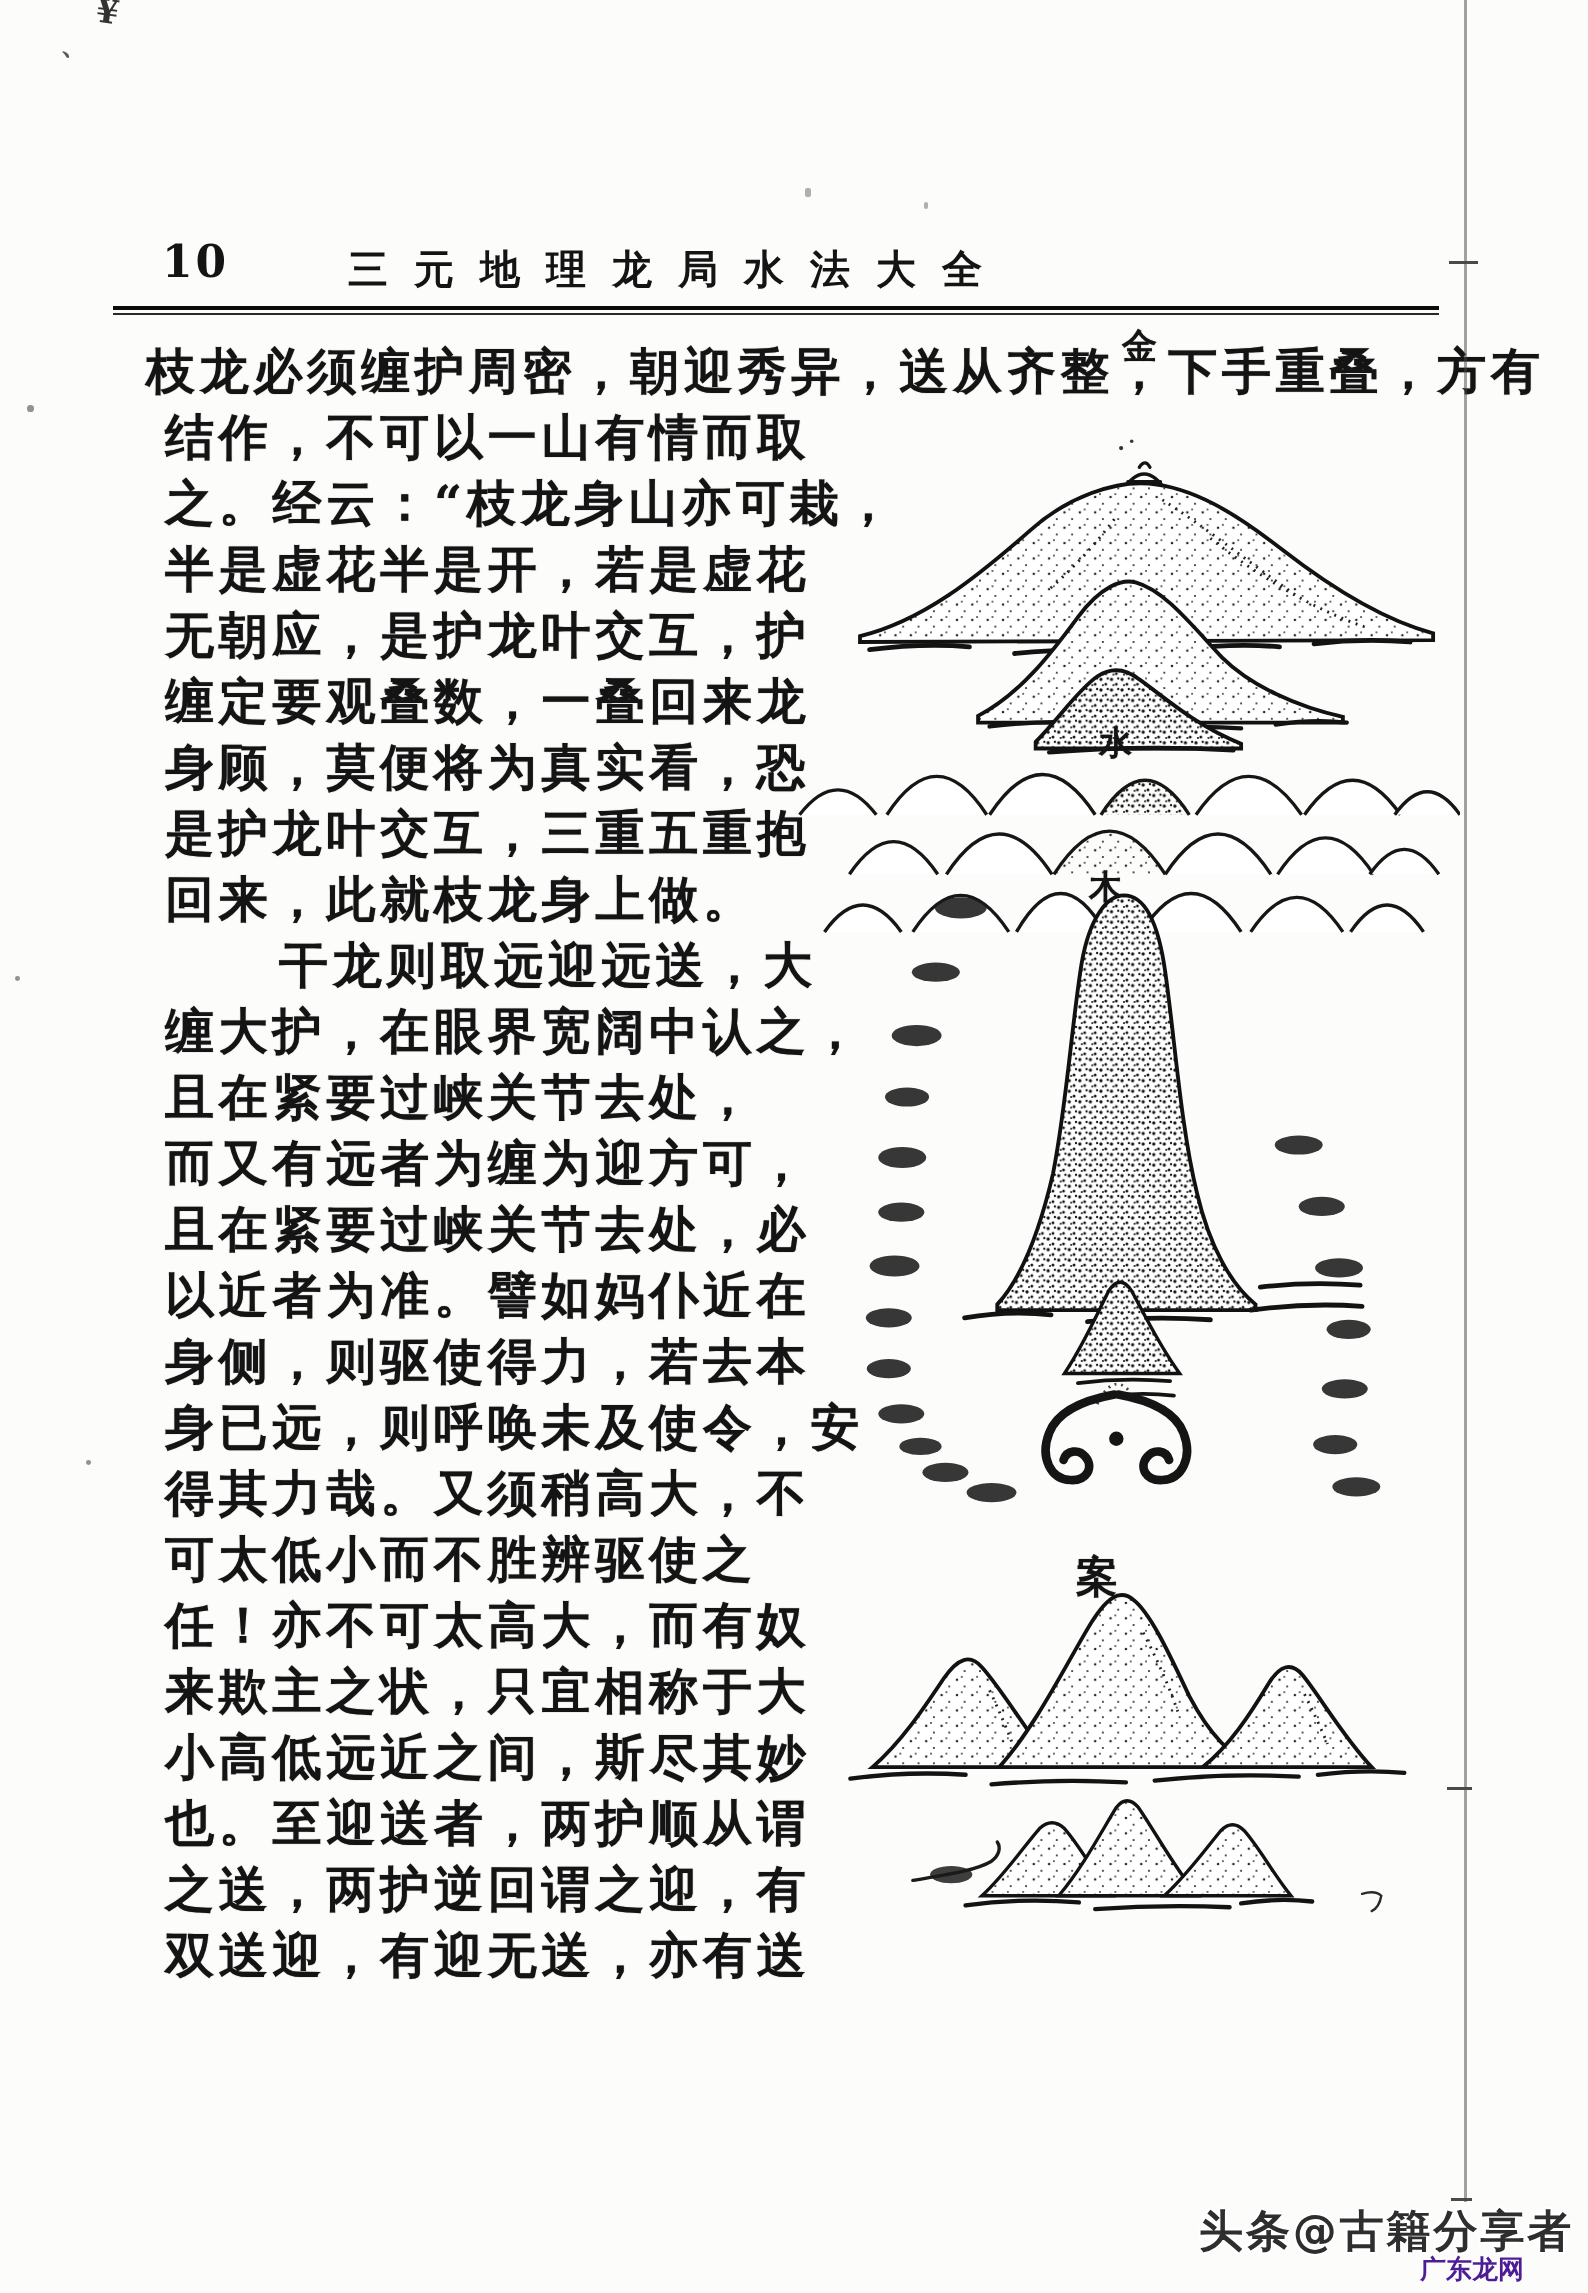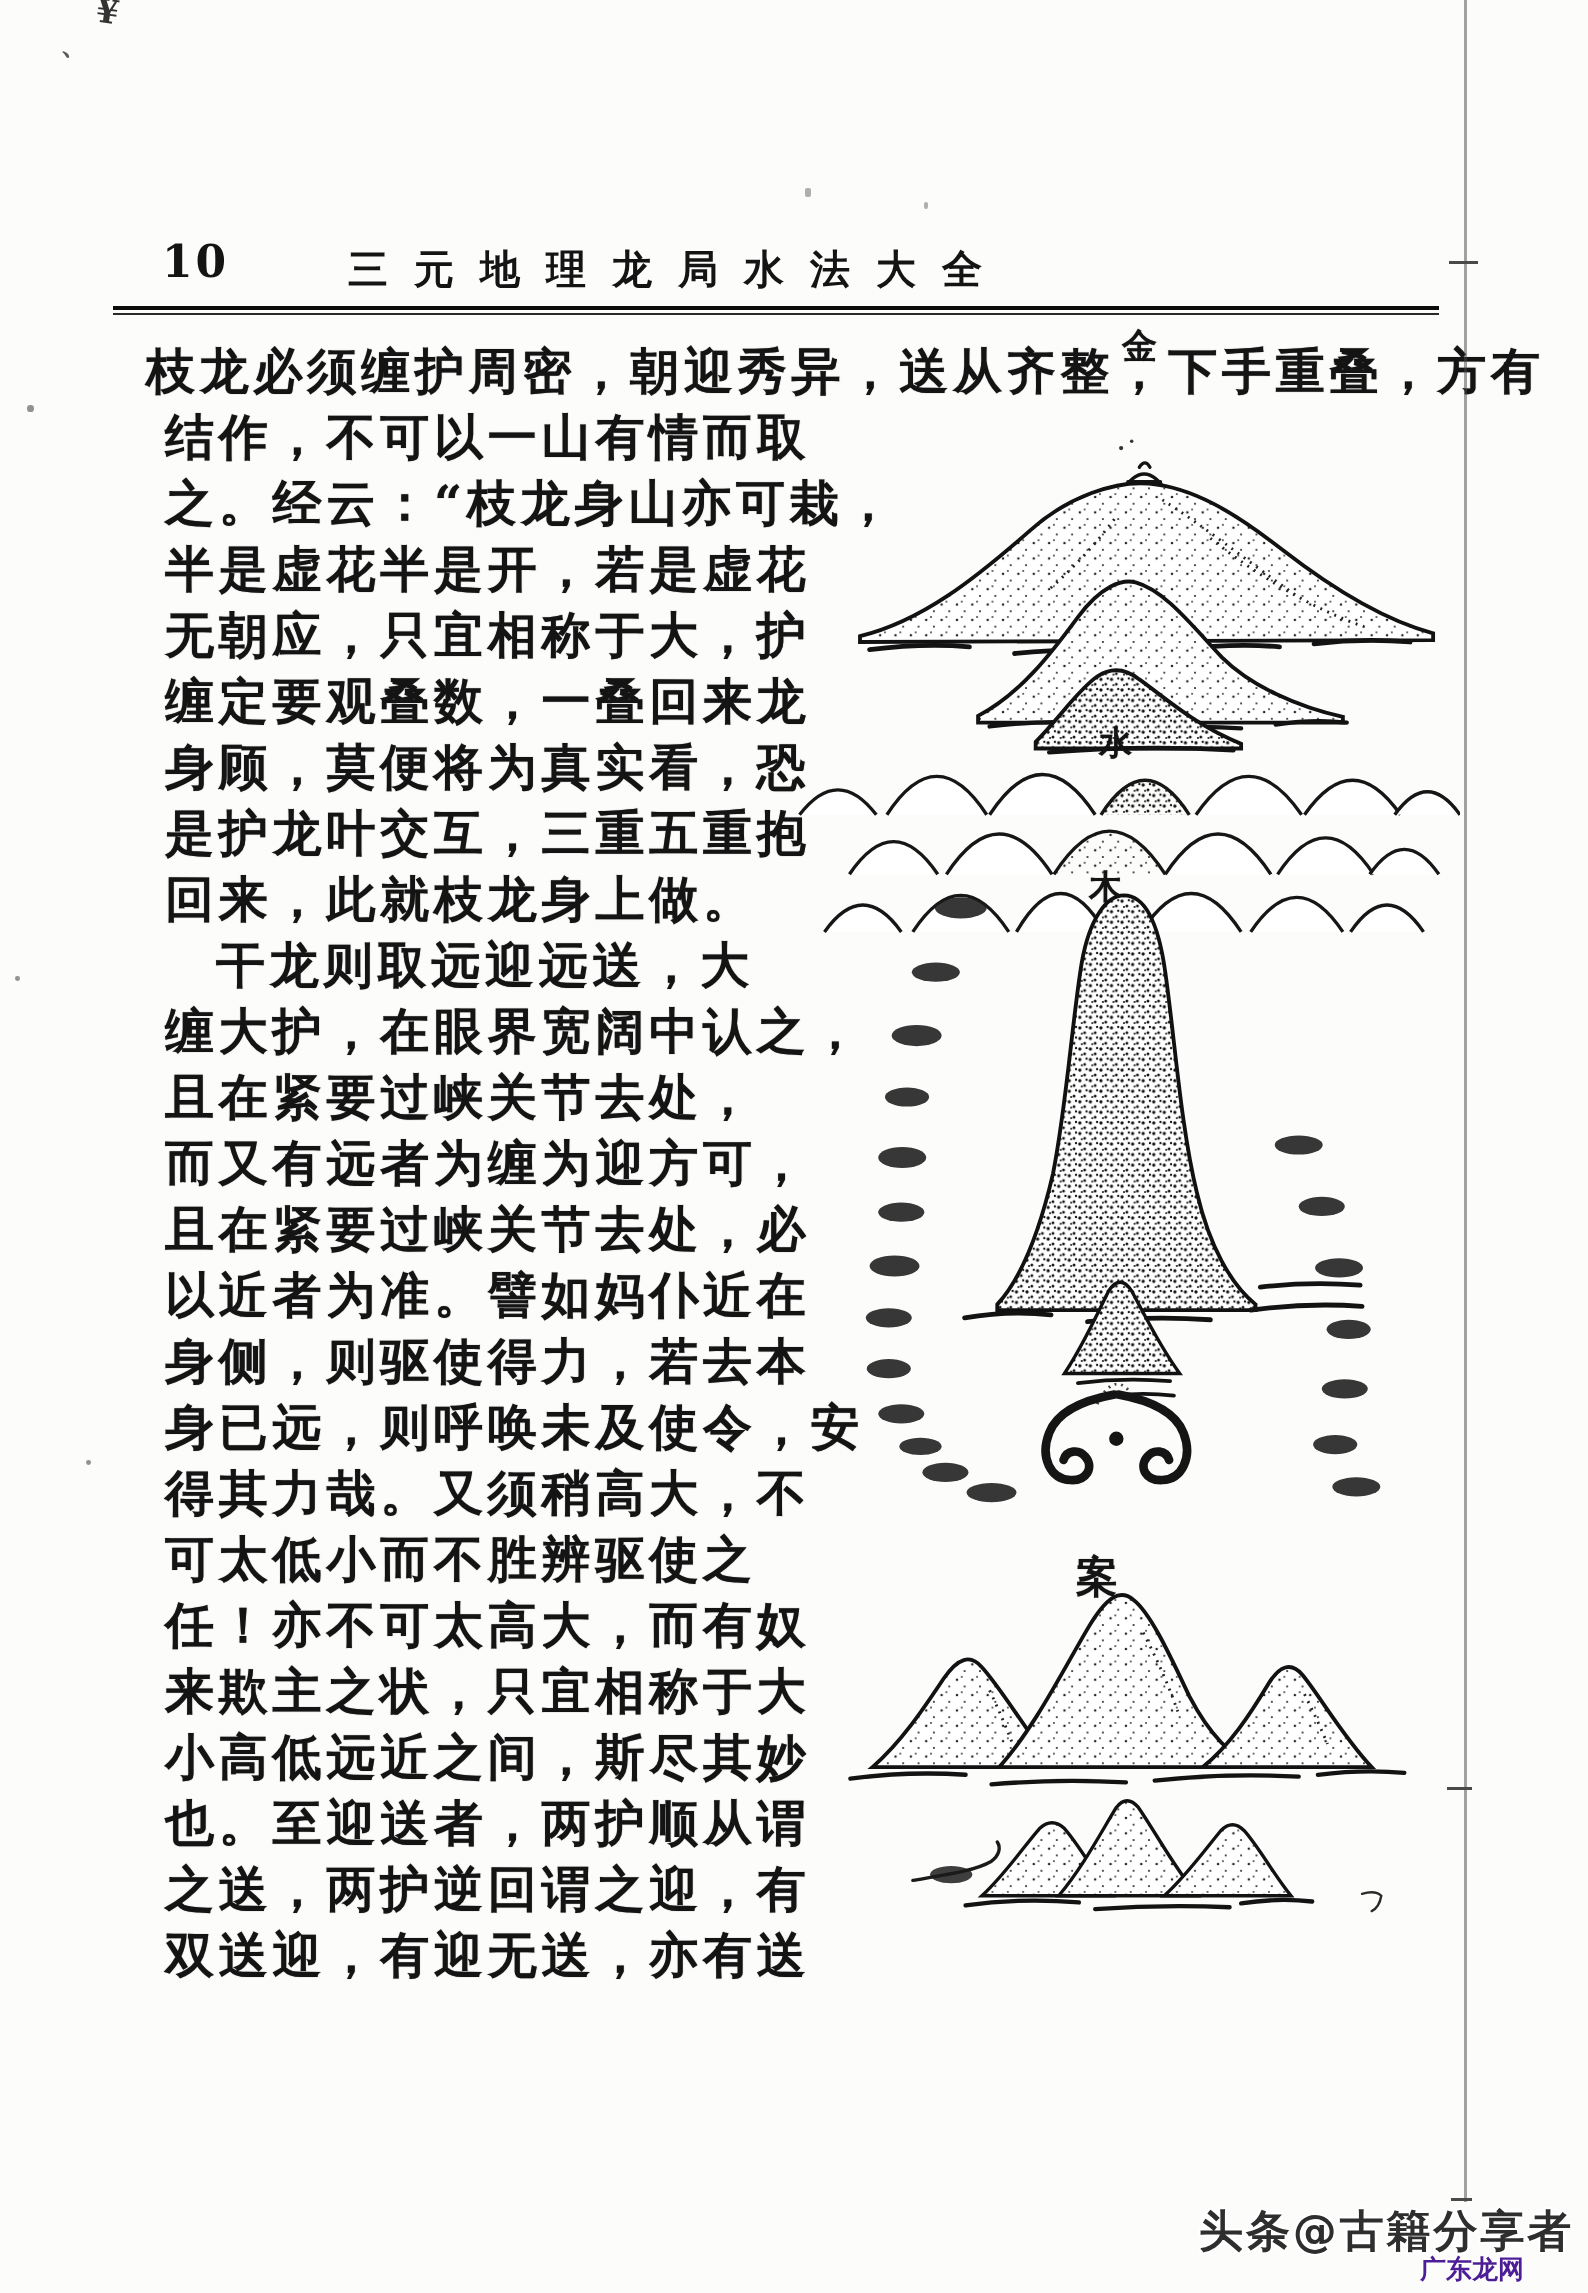--- a/index.html
+++ b/index.html
@@ -13,21 +13,21 @@
   .header-title{position:absolute;left:348px;top:242px;font-size:40px;letter-spacing:26px;font-weight:600;white-space:nowrap;text-align:center;}
   .rule-a{position:absolute;left:113px;top:306px;width:1326px;height:3.8px;background:#0c0c0c;}
   .rule-b{position:absolute;left:113px;top:313px;width:1326px;height:1.9px;background:#2a2a2a;}
   
   .text-block{position:absolute;left:165px;top:338px;width:1278px;}
   .line{
     display:block;height:66px;line-height:66px;font-size:49px;letter-spacing:4.8px;
     white-space:nowrap;font-weight:600;text-shadow:0 0 1px rgba(10,10,10,.55);
   }
   .l1{margin-left:-19px;}
-  .indent{margin-left:51px;}
+  .indent{margin-left:114px;}
   
   .ill-label{position:absolute;font-weight:700;text-shadow:0 0 1px rgba(0,0,0,.6);}
   .lbl-gold{left:1122px;top:323px;font-size:35px;}
   .lbl-water{left:1099px;top:721px;font-size:33px;}
   .lbl-wood{left:1089px;top:865px;font-size:33px;}
   .lbl-table{left:1076px;top:1549px;font-size:42px;}
   .ill{position:absolute;left:788px;top:317px;width:672px;height:1633px;}
   
   .vline{position:absolute;left:1464px;top:0;width:2.9px;height:2202px;background:rgba(70,70,70,.5);}
   .tick{position:absolute;background:#4a4a4a;height:2.9px;}
@@ -63,21 +63,21 @@
   <div class="pageno">10</div>
   <div class="header-title">三元地理龙局水法大全</div>
   <div class="rule-a"></div>
   <div class="rule-b"></div>
 
   <div class="text-block">
     <span class="line l1">枝龙必须缠护周密，朝迎秀异，送从齐整，下手重叠，方有</span>
     <span class="line">结作，不可以一山有情而取</span>
     <span class="line">之。经云：“枝龙身山亦可栽，</span>
     <span class="line">半是虚花半是开，若是虚花</span>
-    <span class="line">无朝应，只宜相称于大，护</span>
+    <span class="line">无朝应，是护龙叶交互，护</span>
     <span class="line">缠定要观叠数，一叠回来龙</span>
     <span class="line">身顾，莫便将为真实看，恐</span>
     <span class="line">是护龙叶交互，三重五重抱</span>
     <span class="line">回来，此就枝龙身上做。</span>
     <span class="line indent">干龙则取远迎远送，大</span>
     <span class="line">缠大护，在眼界宽阔中认之，</span>
     <span class="line">且在紧要过峡关节去处，</span>
     <span class="line">而又有远者为缠为迎方可，</span>
     <span class="line">且在紧要过峡关节去处，必</span>
     <span class="line">以近者为准。譬如妈仆近在</span>

